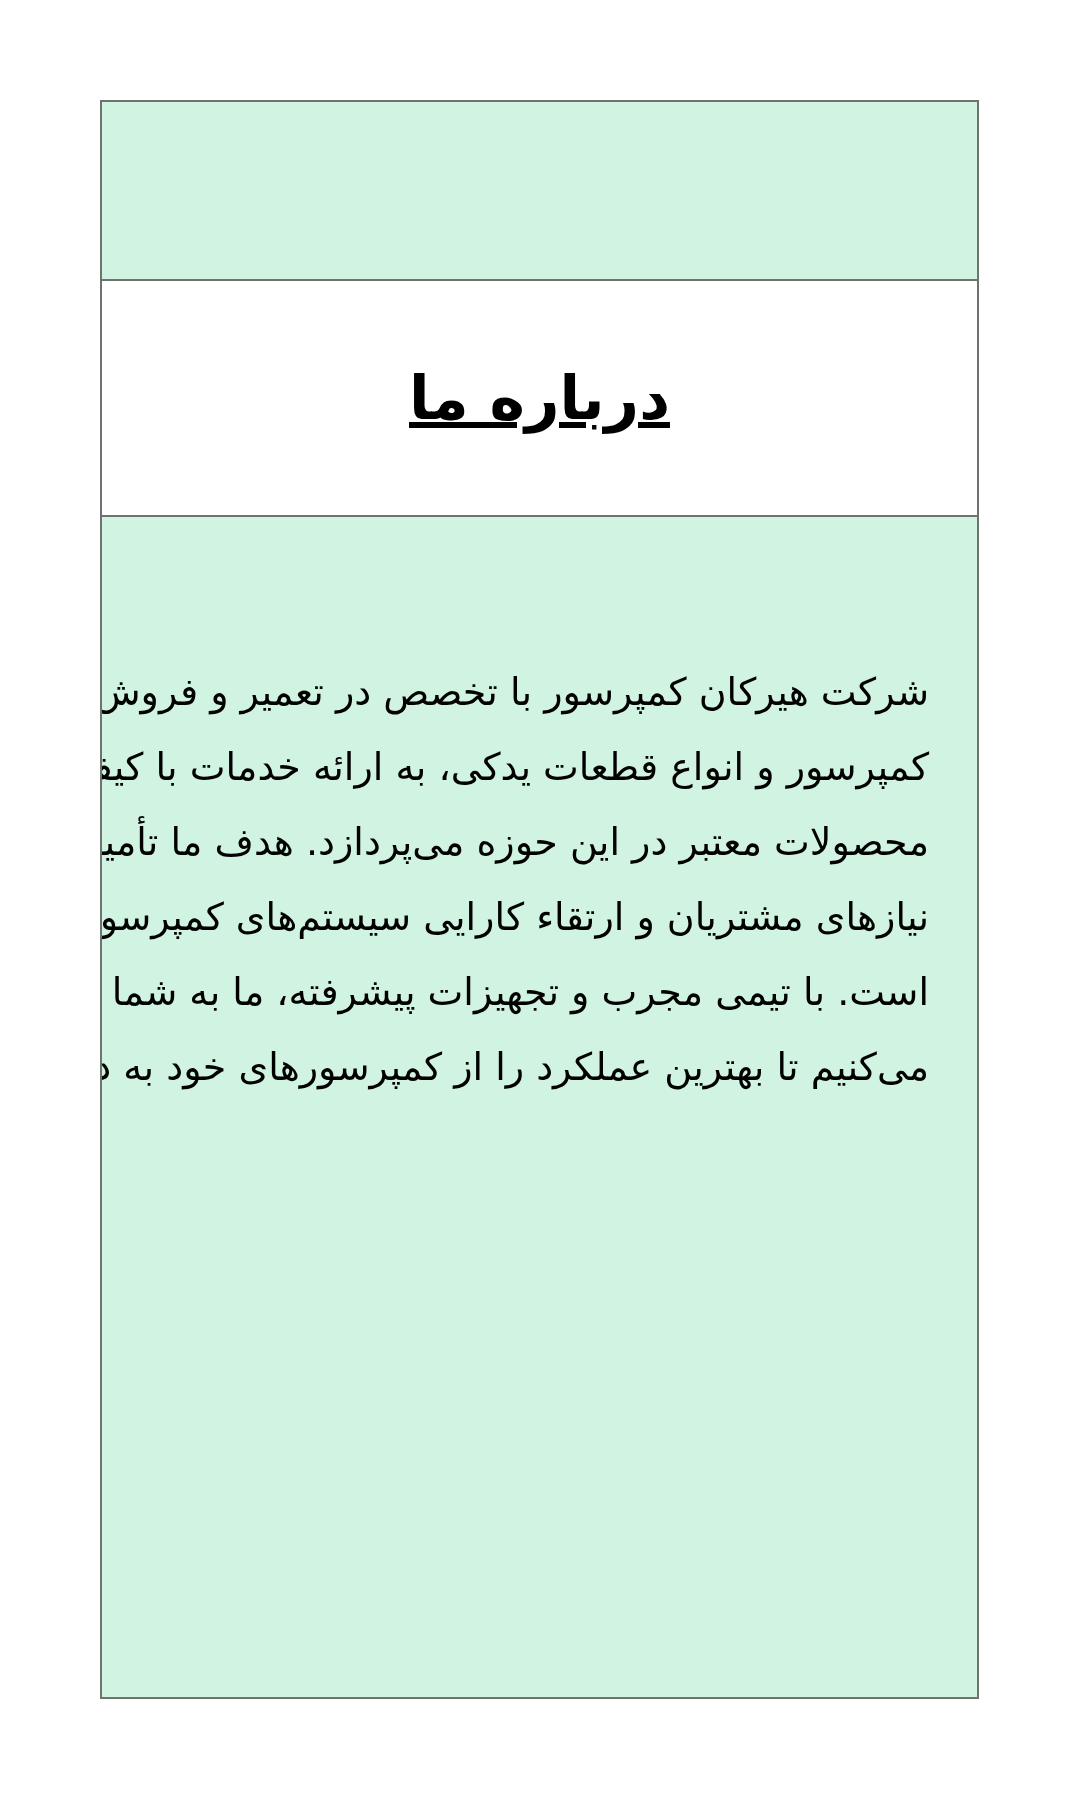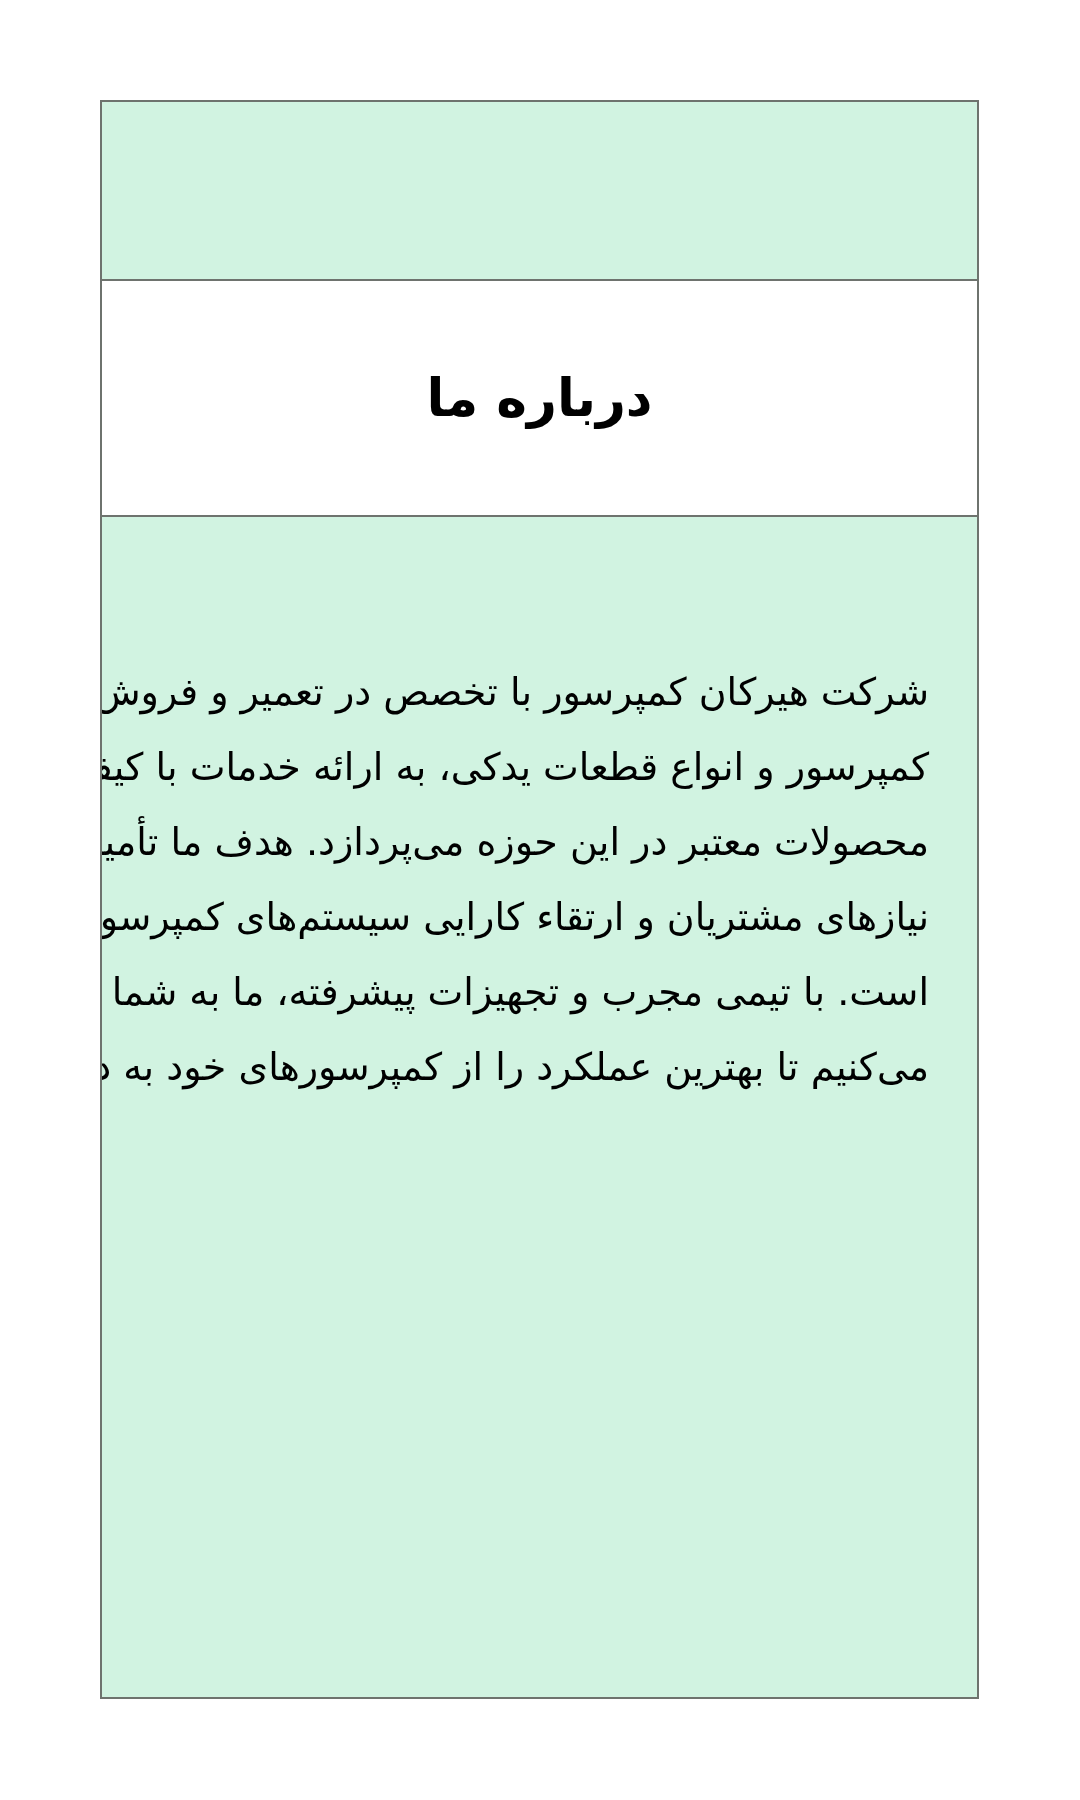--- a/index.html
+++ b/index.html
@@ -38,25 +38,26 @@
     height: 236px;
     flex: 0 0 236px;
     background: #ffffff;
     border-bottom: 2px solid #6e736e;
     display: flex;
     align-items: center;
     justify-content: center;
   }
   .page-title {
     direction: rtl;
-    font-size: 52px;
+    font-size: 60px;
     font-weight: bold;
     color: #000000;
     line-height: 1;
     text-align: left;
+    text-decoration: underline;
   }
   .band-content {
     flex: 1 1 auto;
     background: #d1f3e1;
     padding: 138px 48px 4px 40px;
     overflow: hidden;
   }
   .about-paragraph {
     direction: rtl;
     text-align: right;

